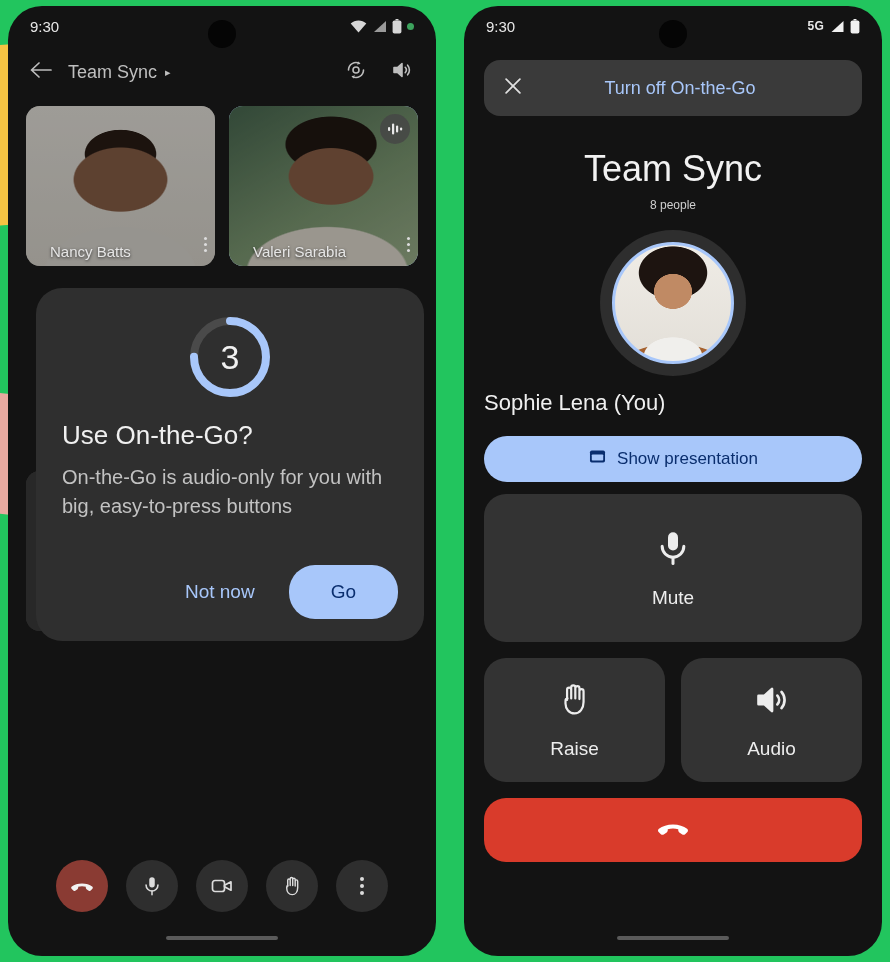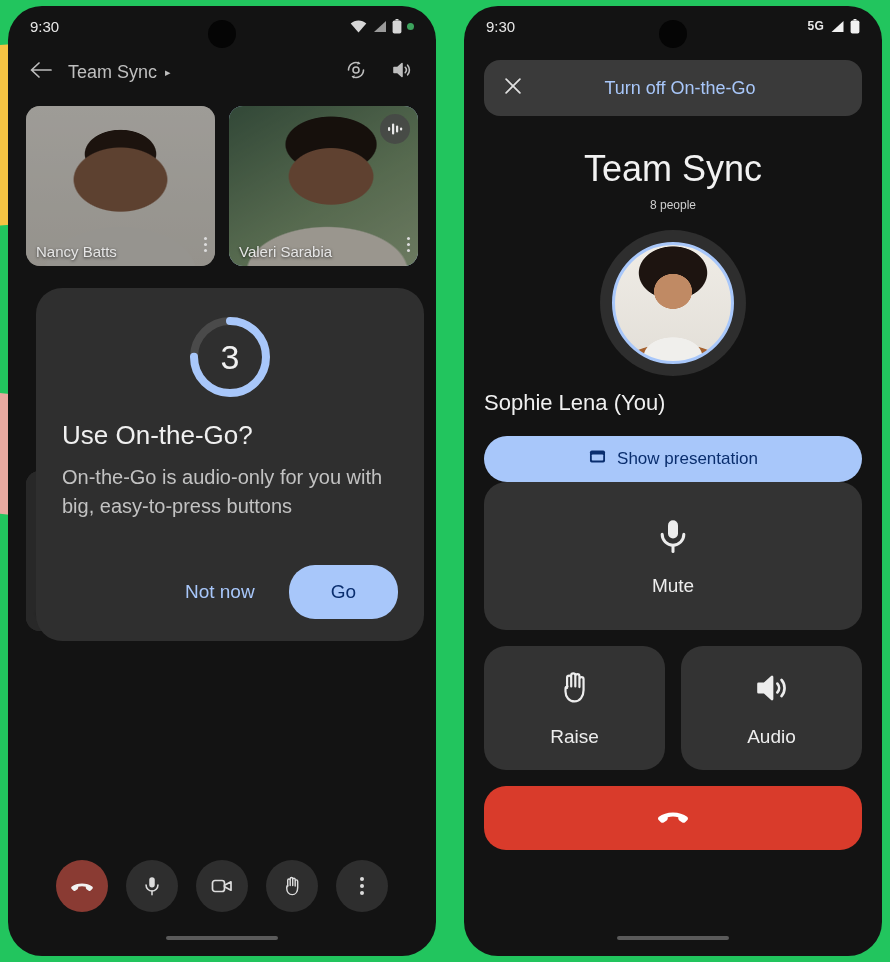--- a/index.html
+++ b/index.html
@@ -58,21 +58,21 @@
   .hdr-icons { display: flex; gap: 22px; align-items: center; }
 
   .tiles { position: relative; padding: 8px 18px 0 18px; }
   .tile-row { display: flex; gap: 14px; margin-bottom: 14px; }
   .tile {
     position: relative; flex: 1; height: 160px; border-radius: 14px;
     overflow: hidden; background: #2a2a2a;
   }
   .tile.ring { outline: 2px solid #A8C7FA; outline-offset: -2px; }
   .tile .name {
-    position: absolute; left: 10px; bottom: 6px; color: #e6e6e6;
+    position: absolute; left: 24px; bottom: 6px; color: #e6e6e6;
     font-size: 15px; z-index: 4; text-shadow: 0 1px 3px rgba(0,0,0,.7);
   }
   .tile .dots3 {
     position: absolute; right: 8px; bottom: 14px; z-index: 4;
     display: flex; flex-direction: column; gap: 3px;
   }
   .tile .dots3 i { width: 3px; height: 3px; background: #ddd; border-radius: 50%; display:block; }
   .badge-circle {
     position: absolute; z-index: 5; border-radius: 50%;
     display: flex; align-items: center; justify-content: center;
@@ -181,21 +181,21 @@
   .present-btn {
     display: flex; align-items: center; justify-content: center; gap: 10px;
     height: 46px; margin-top: 20px; background: #A8C7FA; color: #0A2E6E;
     border-radius: 24px; font-size: 17px; cursor: pointer;
   }
   .big-btn {
     background: #333333; border-radius: 22px; display: flex;
     flex-direction: column; align-items: center; justify-content: center;
     gap: 14px; cursor: pointer; color: #ededed; font-size: 19px;
   }
-  .mute-btn { height: 148px; margin-top: 0; }
+  .mute-btn { height: 148px; margin-top: 12px; }
   .row2 { display: flex; gap: 16px; margin-top: 16px; }
   .row2 .big-btn { flex: 1; height: 124px; }
   .hangup {
     height: 64px; margin-top: 16px; background: #D93B2B; border-radius: 22px;
     display: flex; align-items: center; justify-content: center; cursor: pointer;
   }
 </style>
 </head>
 <body>
 

